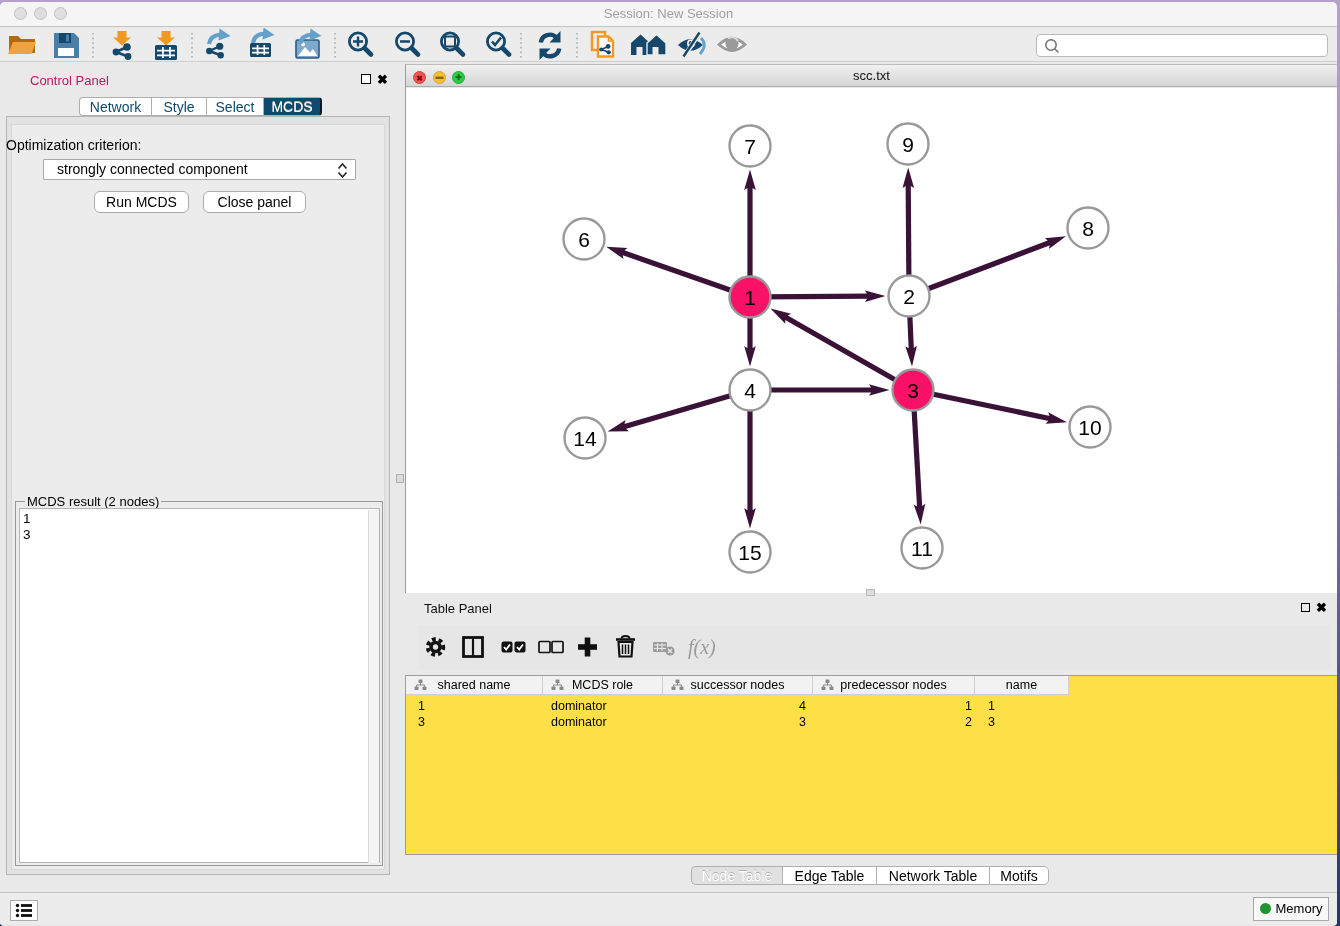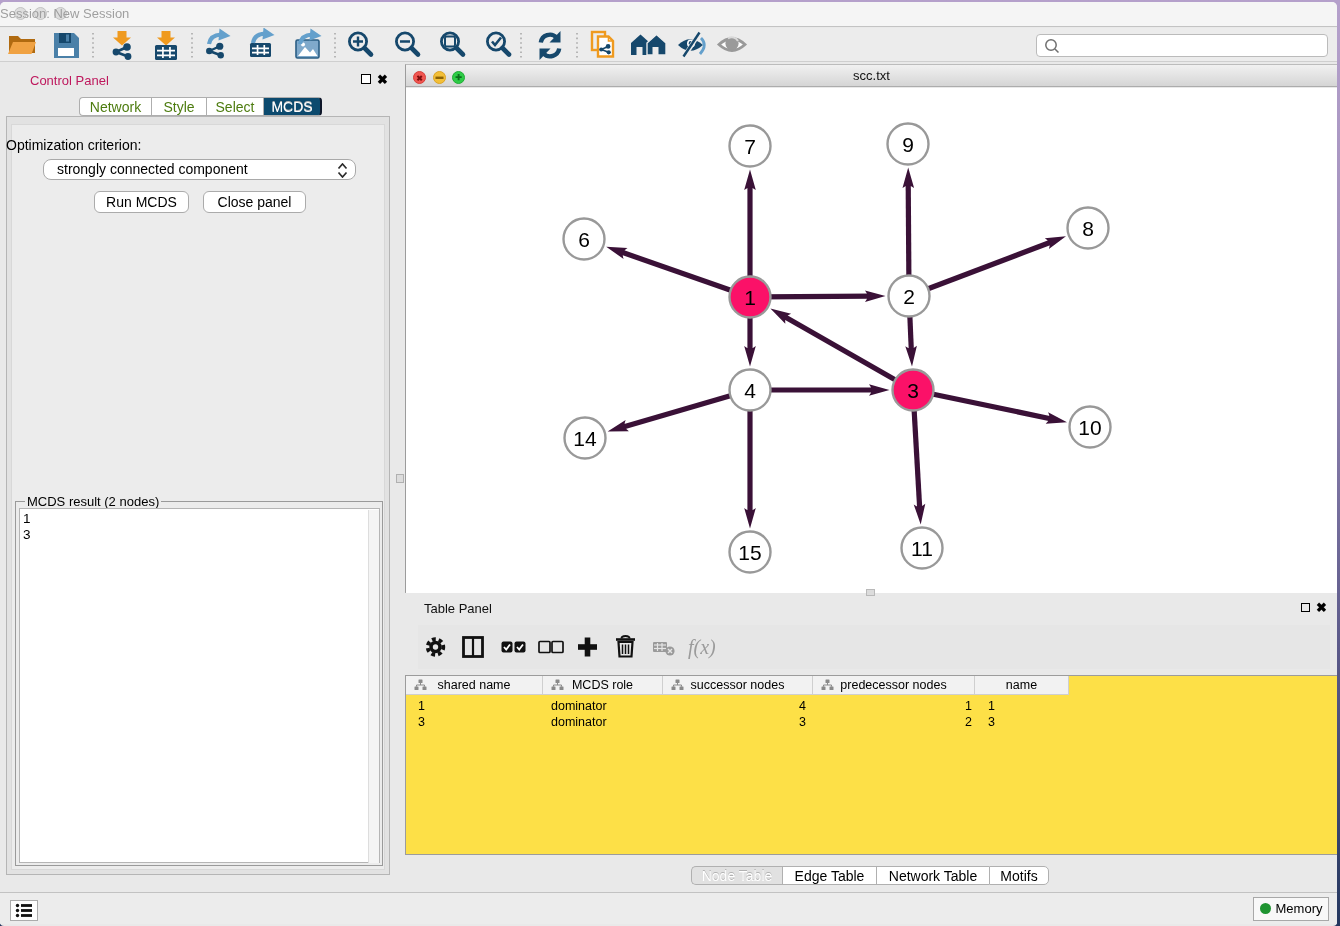--- a/index.html
+++ b/index.html
@@ -1,33 +1,33 @@
 <!DOCTYPE html>
 <html><head><meta charset="utf-8">
 <style>
 *{margin:0;padding:0;box-sizing:border-box}
 html,body{width:1340px;height:926px;overflow:hidden}
 body{font-family:"Liberation Sans",sans-serif;background:linear-gradient(180deg,#b5a0cb 0%,#a291bd 30%,#5c5a8a 70%,#24375f 100%);position:relative}
 .win{position:absolute;left:0;top:2px;width:1337px;height:924px;background:#e9e9e9;border-radius:5px 5px 4px 4px;overflow:hidden}
 .titlebar{position:absolute;left:0;top:0;width:100%;height:25px;background:#f5f5f5;border-bottom:1px solid #c3c3c3}
 .tl{position:absolute;top:5px;width:13px;height:13px;border-radius:50%;background:#dedede;border:1px solid #c3c3c3}
-.title-txt{position:absolute;top:4px;width:100%;text-align:left;font-size:13px;color:#9f9f9f}
+.title-txt{position:absolute;top:4px;width:100%;text-align:center;font-size:13px;color:#9f9f9f}
 .toolbar{position:absolute;left:0;top:26px;width:100%;height:34px;background:#ececec;border-bottom:1px solid #cfcfcf}
 .searchbox{position:absolute;left:1036px;top:6px;width:292px;height:23px;background:#fff;border:1px solid #bbb;border-radius:4px}
 
 .cp-title{position:absolute;left:30px;top:71px;font-size:13px;color:#be185d}
 .cp-sq{position:absolute;left:361px;top:72px;width:10px;height:10px;border:1.5px solid #000;background:#fff}
 .cp-x{position:absolute;left:377px;top:70px;font-size:13px;font-weight:bold;color:#000}
 .cp-panel{position:absolute;left:6px;top:114px;width:384px;height:759px;border:1px solid #b5b5b5;background:#e2e2e2}
 .cp-inner{position:absolute;left:11px;top:122px;width:374px;height:746px;background:#ececec;border:1px solid #d8d8d8}
 .tabs{position:absolute;top:95px;height:20px;font-size:14px}
-.tab{position:absolute;top:0;height:19px;background:#fff;border:1px solid #aeaeae;border-right:none;text-align:center;line-height:18px;color:#4d7c0f}
+.tab{position:absolute;top:0;height:19px;background:#fff;border:1px solid #aeaeae;border-right:none;text-align:center;line-height:18px;color:#0c4a6e}
 .tab.sel{background:#0c4a6e;color:#fff;text-shadow:0 -1px 0 #b2b2b2;border-right:2px solid #0f172a}
 .opt-label{position:absolute;left:6px;top:135px;width:384px;text-align:left;font-size:14px;color:#000}
-.dropdown{position:absolute;left:43px;top:157px;width:313px;height:21px;background:#fff;border:1px solid #a9a9a9;border-radius:8px;font-size:14px;line-height:19px;padding-left:13px;color:#000}
+.dropdown{position:absolute;left:43px;top:157px;width:313px;height:21px;background:#fff;border:1px solid #a9a9a9;border-radius:1px;font-size:14px;line-height:19px;padding-left:13px;color:#000}
 .btn{position:absolute;top:189px;height:22px;background:#fff;border:1px solid #ababab;border-radius:6px;text-align:center;font-size:14px;line-height:20px;color:#000}
 .fieldset{position:absolute;left:15px;top:499px;width:368px;height:365px;border:1px solid #9a9a9a}
 .fieldset-legend{position:absolute;left:25px;top:492px;background:#ececec;font-size:13px;padding:0 2px;color:#000}
 .fs-white{position:absolute;left:19px;top:506px;width:361px;height:355px;background:#fff;border:1px solid #b5b5b5}
 .fs-scroll{position:absolute;left:348px;top:1px;width:11px;height:353px;background:#f4f4f4;border-left:1px solid #ddd}
 .fs-text{position:absolute;left:3px;top:2px;font-size:13.5px;line-height:16px;color:#000}
 
 .netwin{position:absolute;left:405px;top:62px;width:932px;height:529px;border-left:1px solid #9c9c9c;border-top:1px solid #bcbcbc;border-bottom:1px solid #a9a9a9}
 .net-titlebar{position:absolute;left:0;top:0;width:100%;height:22px;background:linear-gradient(#f1f1f1,#d5d5d5);border-bottom:1px solid #acacac}
 .net-title{position:absolute;top:3px;width:100%;text-align:center;font-size:13px;font-weight:normal;color:#111}

